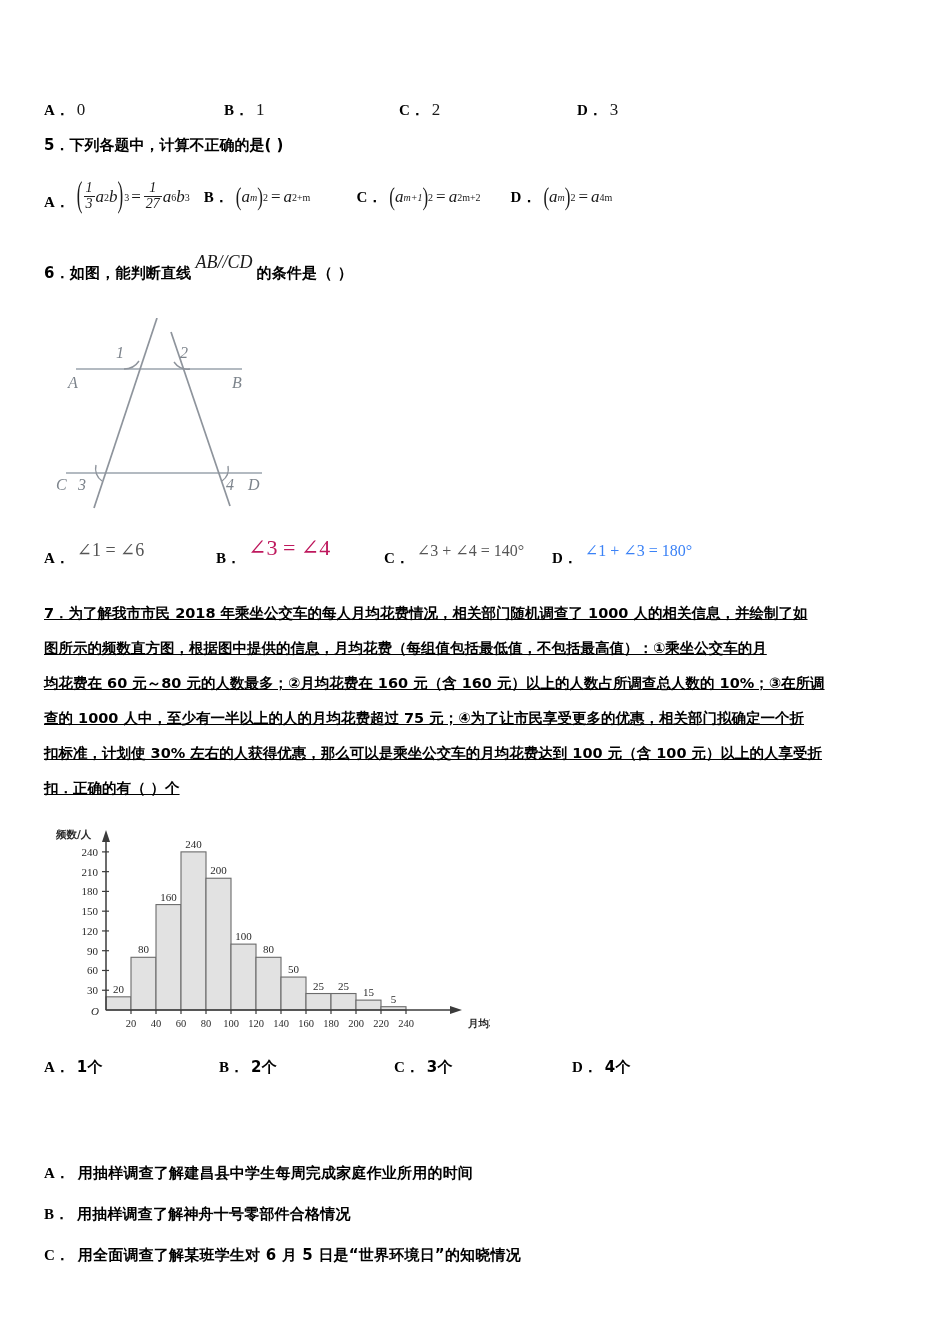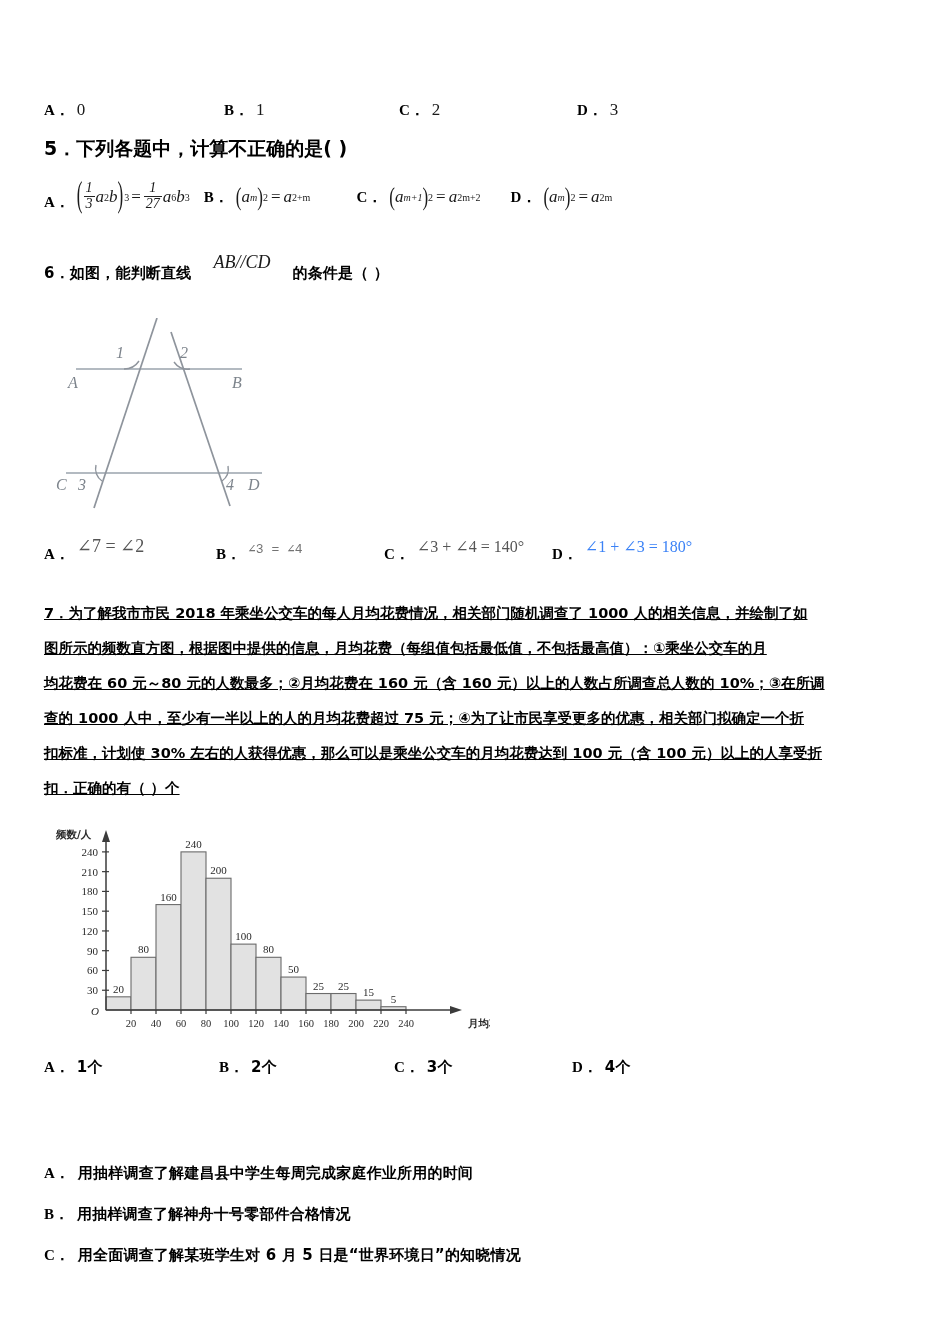--- a/index.html
+++ b/index.html
@@ -134,21 +134,21 @@
     text-align: justify;
     letter-spacing: 0px;
     text-decoration: underline;
   }
   .para .ln { display: block; white-space: nowrap; }
 
   .q-head {
     position: absolute;
     left: 44px;
     font-family: "DejaVu Sans", "Liberation Sans", sans-serif;
-    font-size: 19px;
+    font-size: 15px;
     font-weight: bold;
   }
   .ans-line {
     position: absolute;
     left: 44px;
     font-family: "DejaVu Sans", "Liberation Sans", sans-serif;
     font-size: 14.5px;
     font-weight: bold;
     display: flex;
     align-items: baseline;
@@ -239,28 +239,28 @@
     <div class="opt-cell" style="align-items:center; margin-left:30px;">
       <span class="opt-label">D．</span>
       <span class="m" style="display:inline-flex; align-items:center;">
         <span class="paren-l-sm">(</span>
           <span>a</span>
           <sup class="ex">m</sup>
           <span class="paren-r-sm">)</span>
           <sup class="exn">2</sup>
         <span class="mu" style="margin:0 3px;">=</span>
         <span>a</span>
-          <sup class="exn">2m</sup>
+          <sup class="exn">4m</sup>
       </span>
     </div>
   </div>
 
   <div style="position:absolute; left:44px; top:262px; display:flex; align-items:baseline;">
     <span class="cn">6．如图，能判断直线</span>
-    <span class="m" style="font-size:18px; position:relative; top:-10px; margin:0 22px;">AB//CD</span>
+    <span class="m" style="font-size:18px; position:relative; top:-10px; margin:0 4px;">AB//CD</span>
     <span class="cn">的条件是（    ）</span>
   </div>
 
   <div id="geo-figure">
     <svg width="290" height="205" viewBox="0 0 290 205">
 
       <line x1="32" y1="51" x2="198" y2="51" stroke="#9aa3ad" stroke-width="1.6"></line>
 
       <line x1="22" y1="155" x2="218" y2="155" stroke="#9aa3ad" stroke-width="1.6"></line>
 
@@ -284,25 +284,25 @@
       <text x="24" y="70" font-family="Liberation Serif, serif" font-style="italic" font-size="16" fill="#7d848c" id="lbl-A">A</text>
       <text x="188" y="70" font-family="Liberation Serif, serif" font-style="italic" font-size="16" fill="#7d848c" id="lbl-B">B</text>
       <text x="12" y="172" font-family="Liberation Serif, serif" font-style="italic" font-size="16" fill="#7d848c" id="lbl-C">C</text>
       <text x="204" y="172" font-family="Liberation Serif, serif" font-style="italic" font-size="16" fill="#7d848c" id="lbl-D">D</text>
     </svg>
   </div>
 
   <div style="position:absolute; left:44px; top:542px; width:880px; display:flex;">
     <div class="opt-cell" style="width:172px; align-items:flex-end;">
       <span class="opt-label">A．</span>
-      <span class="mu" style="font-size:18px; color:#555; position:relative; top:-7px;">∠7 = ∠2</span>
+      <span class="mu" style="font-size:18px; color:#555; position:relative; top:-7px;">∠1 = ∠6</span>
     </div>
     <div class="opt-cell" style="width:168px; align-items:flex-end;">
       <span class="opt-label">B．</span>
-      <span class="mu" style="font-size:13px; color:#737373; position:relative; top:-7px;font-family:Liberation Mono, monospace;">∠3 = ∠4</span>
+      <span class="mu" style="font-size:22px; color:#be185d; position:relative; top:-7px;">∠3 = ∠4</span>
     </div>
     <div class="opt-cell" style="width:168px; align-items:flex-end;">
       <span class="opt-label">C．</span>
       <span class="mu" style="font-size:16px; color:#555; position:relative; top:-8px;">∠3 + ∠4 = 140°</span>
     </div>
     <div class="opt-cell" style="align-items:flex-end;">
       <span class="opt-label">D．</span>
       <span class="mu" style="font-size:16px; color:#3b82f6; position:relative; top:-8px;">∠1 + ∠3 = 180°</span>
     </div>
   </div>

